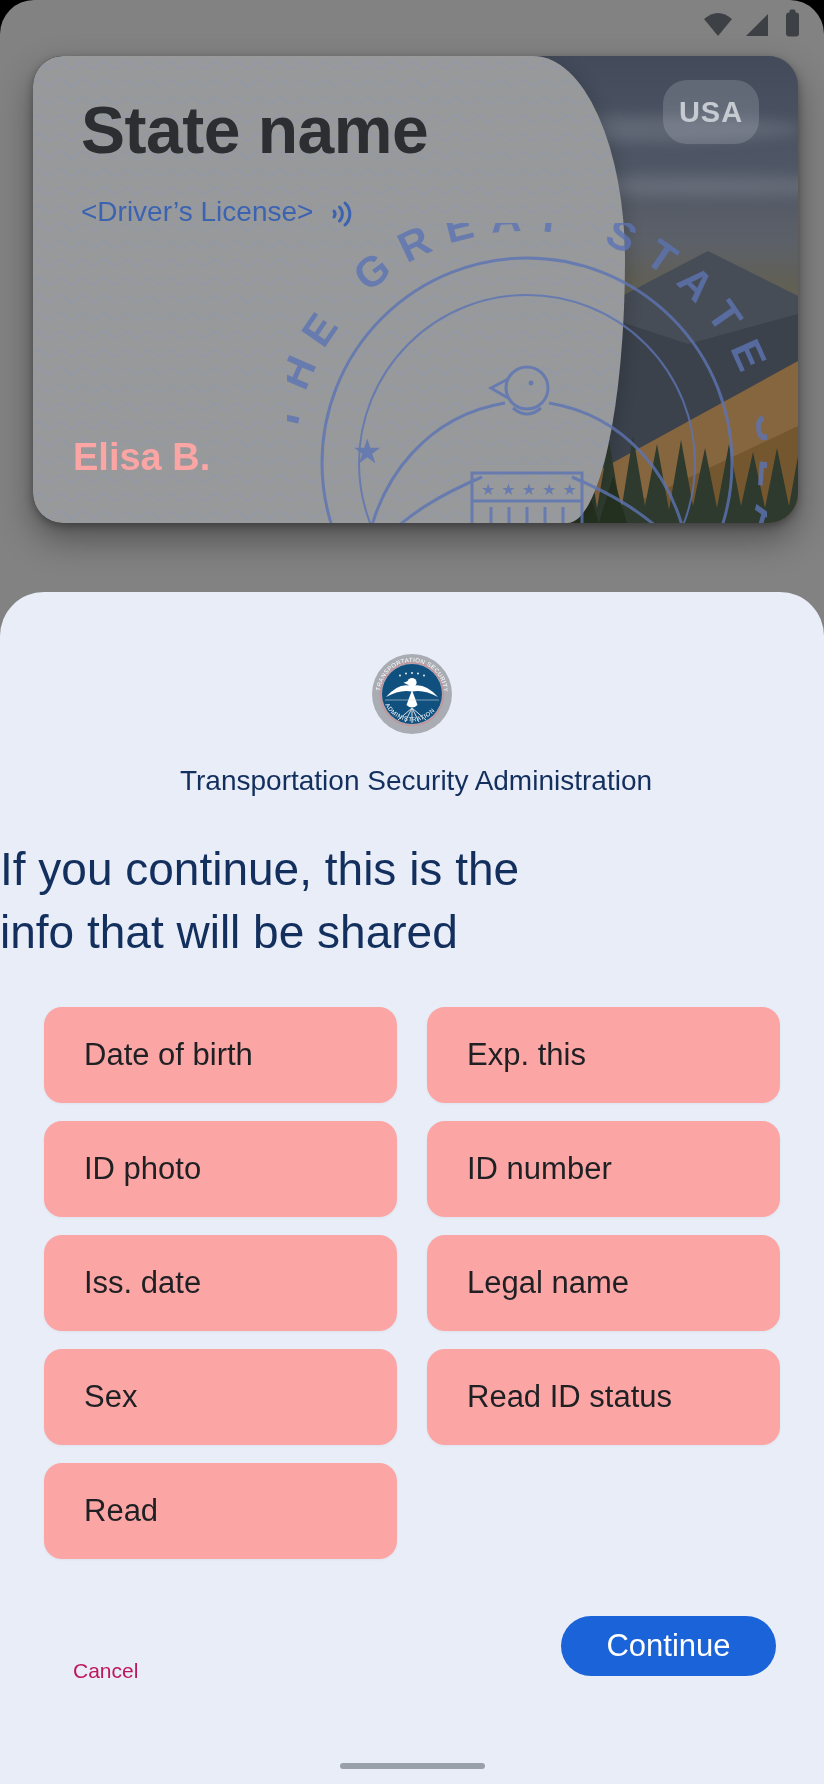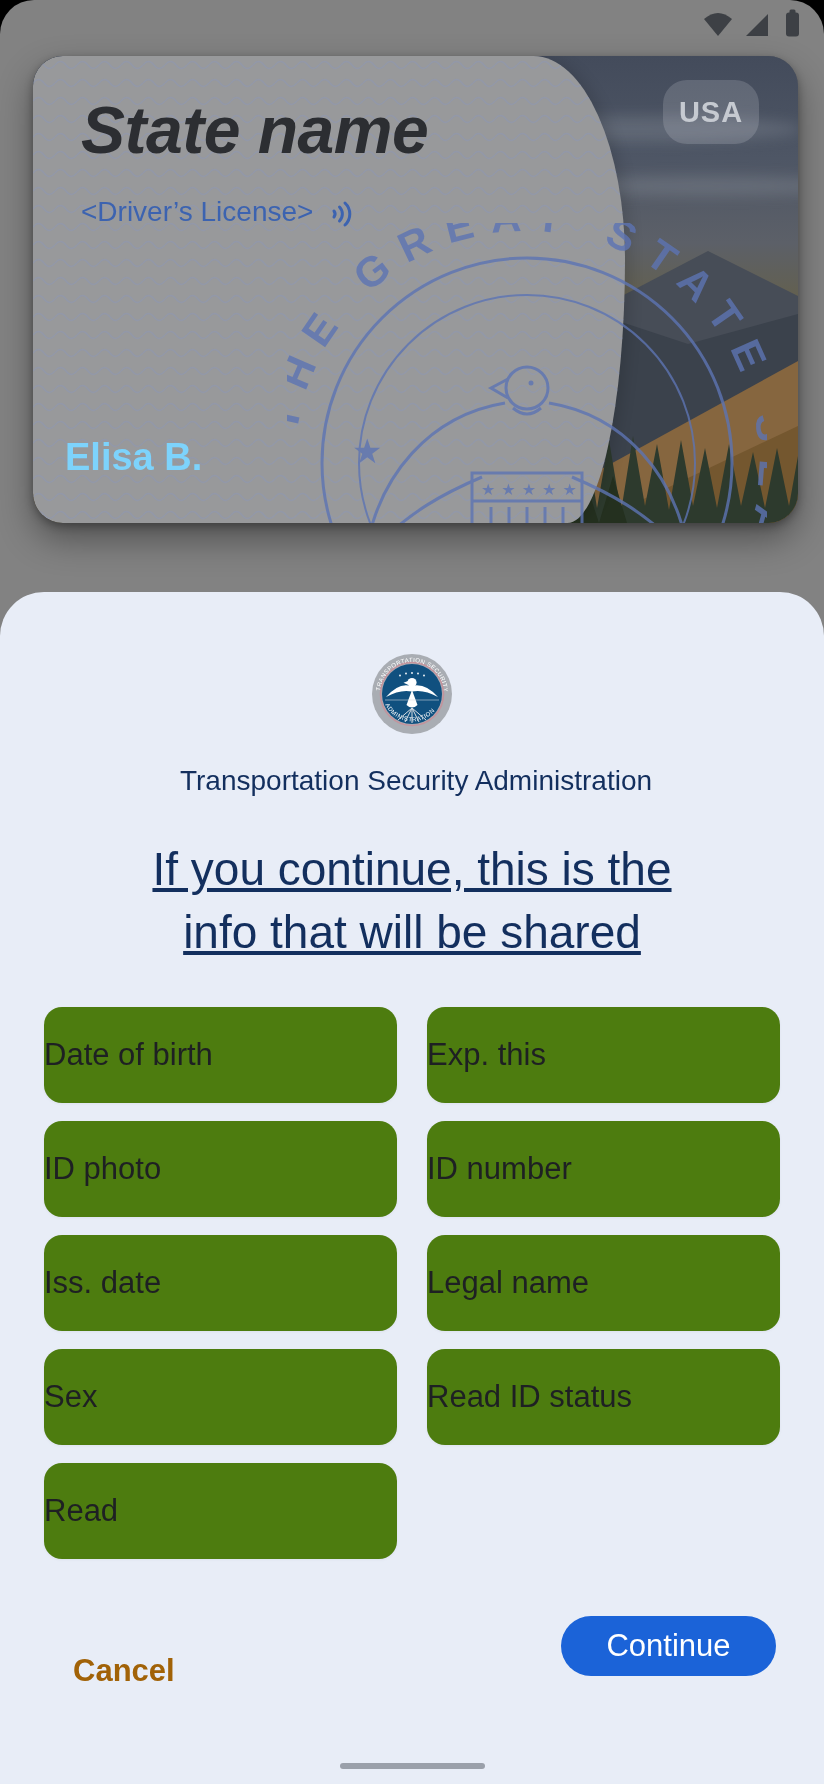--- a/index.html
+++ b/index.html
@@ -27,51 +27,51 @@
   .cloud1{left:430px;top:60px;width:340px;height:26px;}
   .cloud2{left:520px;top:120px;width:300px;height:20px;}
   .photo-svg{position:absolute;inset:0;}
   .gray-face{
     position:absolute;left:0;top:0;width:592px;height:467px;background:#98999b;
     border-radius:30px 92px 58px 30px / 30px 205px 265px 30px;overflow:hidden;
     box-shadow:6px 0 14px rgba(0,0,0,.12);
   }
   .waves{position:absolute;inset:0;opacity:.5;}
   .seal{position:absolute;left:254px;top:167px;width:480px;height:480px;opacity:.8;}
-  .card-title{position:absolute;left:48px;top:36px;font-size:66px;line-height:76px;font-weight:700;color:#2c2e32;letter-spacing:-.5px;font-style:italic;}
+  .card-title{position:absolute;left:48px;top:36px;font-size:66px;line-height:76px;font-weight:700;color:#2c2e32;letter-spacing:-.5px;}
   .card-sub{position:absolute;left:48px;top:140px;display:flex;align-items:center;gap:16px;
     font-size:28px;font-weight:500;color:#3c63b0;}
   .nfc{width:30px;height:28px;margin-top:3px;}
-  .holder{position:absolute;left:32px;top:378px;font-size:38px;line-height:46px;font-weight:700;color:#7dd3fc;}
+  .holder{position:absolute;left:40px;top:378px;font-size:38px;line-height:46px;font-weight:700;color:#fca5a5;}
   .usa-badge{
     position:absolute;left:630px;top:24px;width:96px;height:64px;border-radius:24px;
     background:rgba(240,244,250,.16);display:flex;align-items:center;justify-content:center;
     font-size:29px;font-weight:700;letter-spacing:1px;color:#c6cad1;
   }
   
   .sheet{
     position:absolute;left:0;top:592px;width:824px;height:1192px;
     background:#e8edf7;border-radius:44px 44px 0 0;
   }
   .tsa-logo{position:absolute;left:calc(50% - 40px);top:62px;width:80px;height:80px;}
   .org{position:absolute;left:0;right:0;top:172px;text-align:center;
     font-size:28px;line-height:34px;color:#132f5e;margin-left:8px;}
-  .big-title{position:absolute;left:0;right:0;top:246px;text-align:center;
-    font-size:46px;line-height:63px;color:#132f5e;text-decoration:underline;}
+  .big-title{position:absolute;left:0;right:0;top:246px;
+    font-size:46px;line-height:63px;color:#132f5e;}
   .chips{
     position:absolute;left:44px;top:415px;width:736px;
     display:grid;grid-template-columns:1fr 1fr;column-gap:30px;row-gap:18px;
   }
   .chip{
-    height:96px;background:#4d7c0f;border-radius:18px;display:flex;align-items:center;
-    font-size:31px;color:#1e2023;box-shadow:0 1px 3px rgba(30,40,70,.05);
+    height:96px;background:#fca5a5;border-radius:18px;display:flex;align-items:center;
+    padding-left:40px;font-size:31px;color:#1e2023;box-shadow:0 1px 3px rgba(30,40,70,.05);
   }
   .cancel{
     position:absolute;left:73px;top:1040px;height:78px;display:flex;align-items:center;
-    font-size:31px;font-weight:700;color:#a16207;cursor:pointer;
+    font-size:21px;font-weight:400;color:#be185d;cursor:pointer;
   }
   .continue{
     position:absolute;right:48px;top:1024px;width:215px;height:60px;border-radius:40px;
     background:#1b63d8;color:#ffffff;font-size:31px;font-weight:500;
     display:flex;align-items:center;justify-content:center;border:none;cursor:pointer;
   }
   .handle{position:absolute;left:calc(50% - 72px);top:1171px;width:145px;height:6px;border-radius:3px;background:#9aa0aa;}
 </style>
 </head>
 <body>

